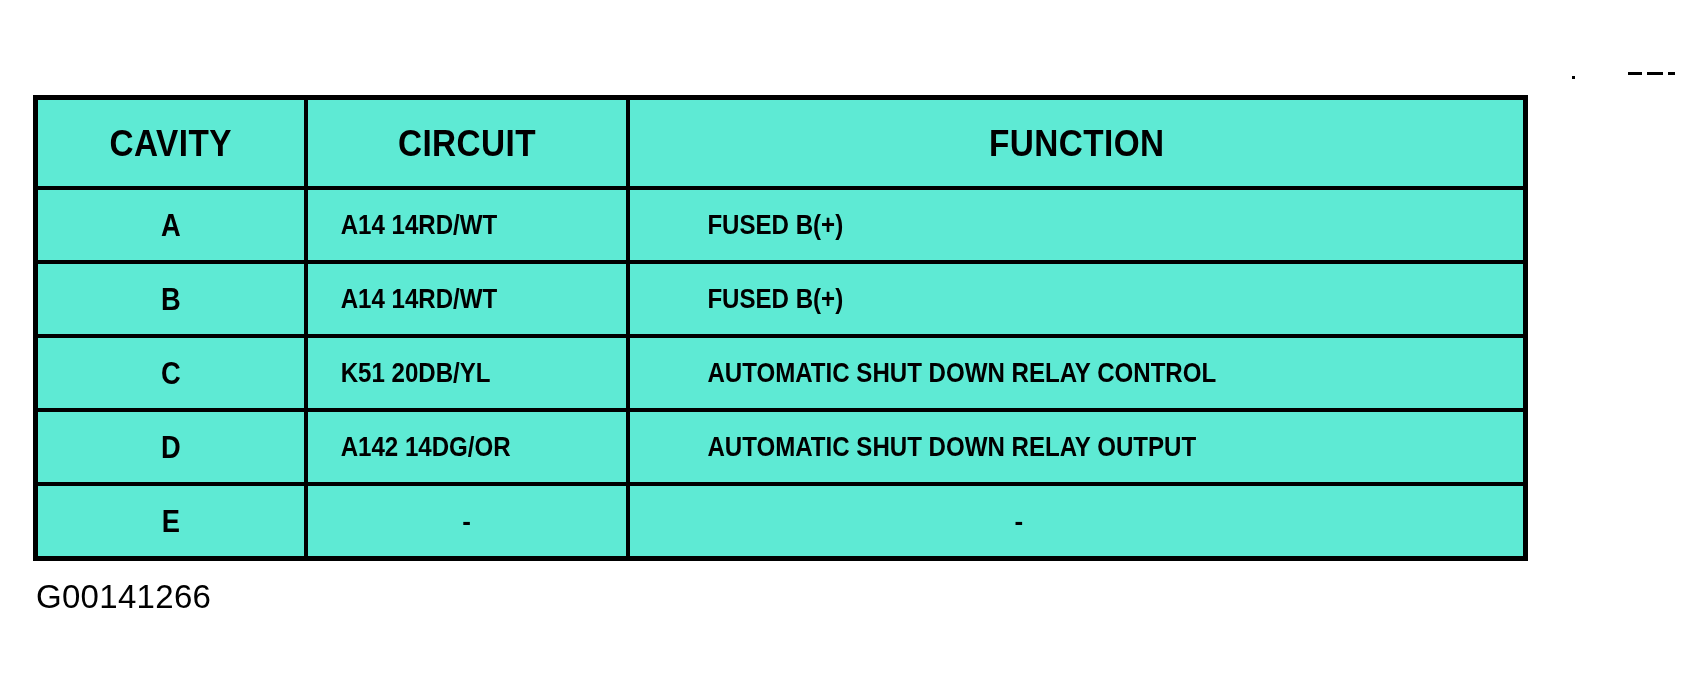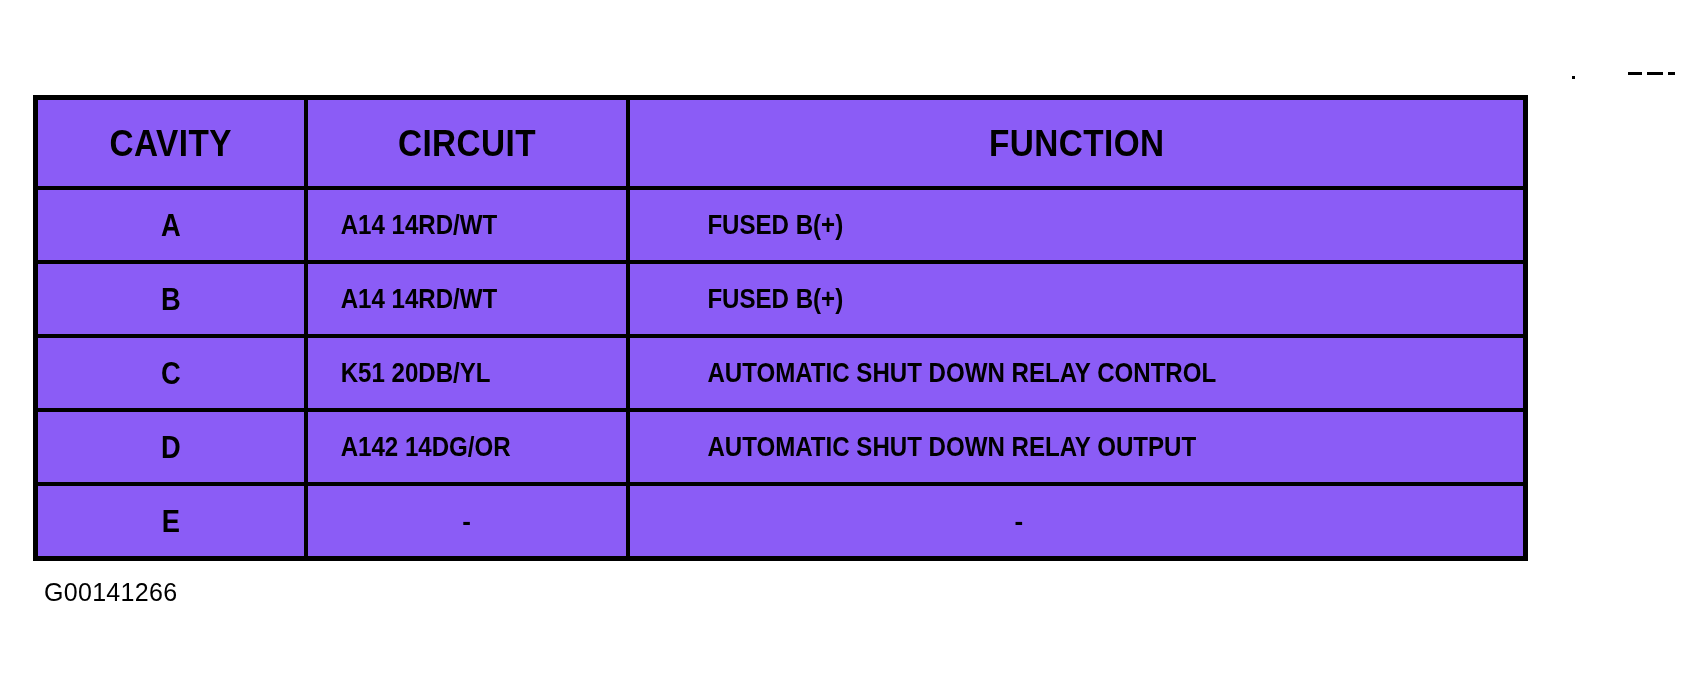--- a/index.html
+++ b/index.html
@@ -48,21 +48,21 @@
 
   table.pinout col.c-cavity   { width: 270px; }
   table.pinout col.c-circuit  { width: 322px; }
   table.pinout col.c-function { width: 898px; }
 
   table.pinout th,
   table.pinout td {
     border: 4px solid #000;
     padding: 0;
     margin: 0;
-    background: #8b5cf6;
+    background: #5eead4;
     vertical-align: middle;
   }
 
   
   table.pinout thead th {
     height: 86px;
   }
   .hdr-text {
     font-size: 37px;
     font-weight: bold;
@@ -122,25 +122,24 @@
     transform: scaleX(1);
     font-size: 26px;
   }
 
   
   #figure-id {
     position: absolute;
     left: 36px;
     top: 578px;
     font-family: "Liberation Sans", sans-serif;
-    font-size: 25px;
+    font-size: 33px;
     font-weight: normal;
     letter-spacing: 0.3px;
     color: #000;
-    margin-left: 8px;
   }
 </style>
 </head>
 <body>
 
 <div class="artifact dash" style="left:1628px; top:72px; width:14px;"></div>
 <div class="artifact dash" style="left:1647px; top:72px; width:16px;"></div>
 <div class="artifact dash" style="left:1668px; top:72px; width:7px;"></div>
 <div class="artifact dot" style="left:1572px; top:76px;"></div>
 

